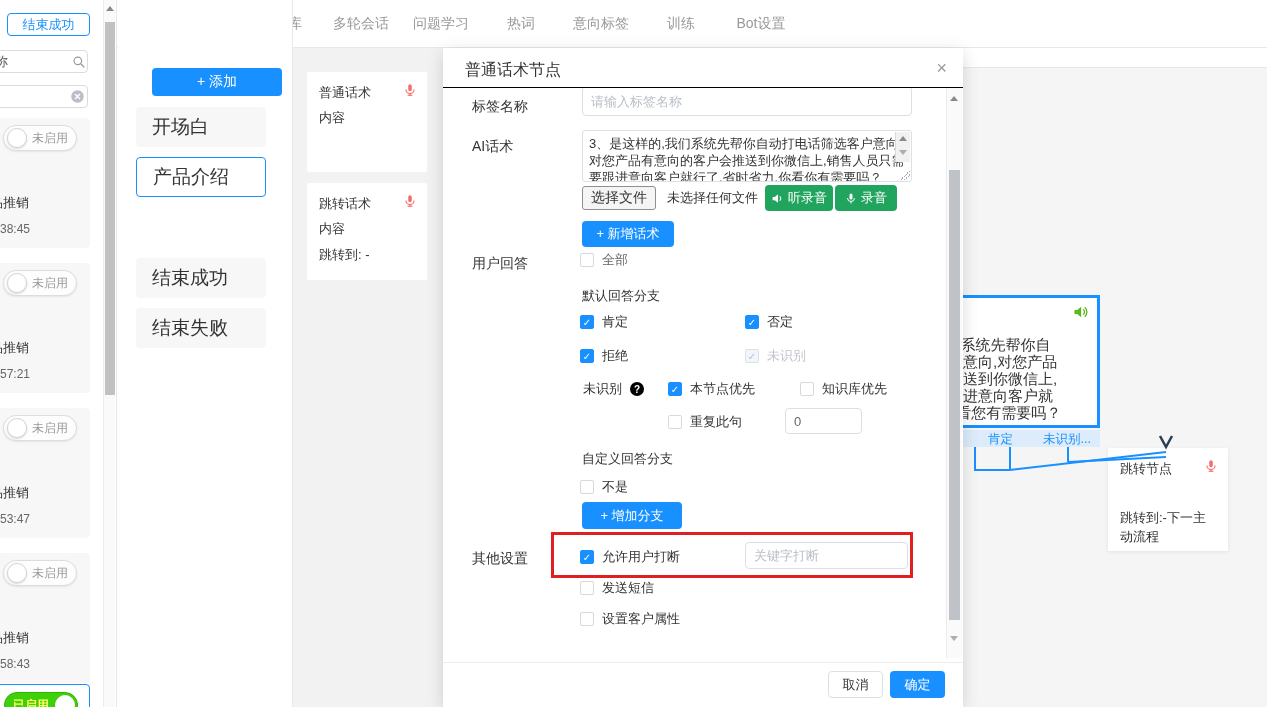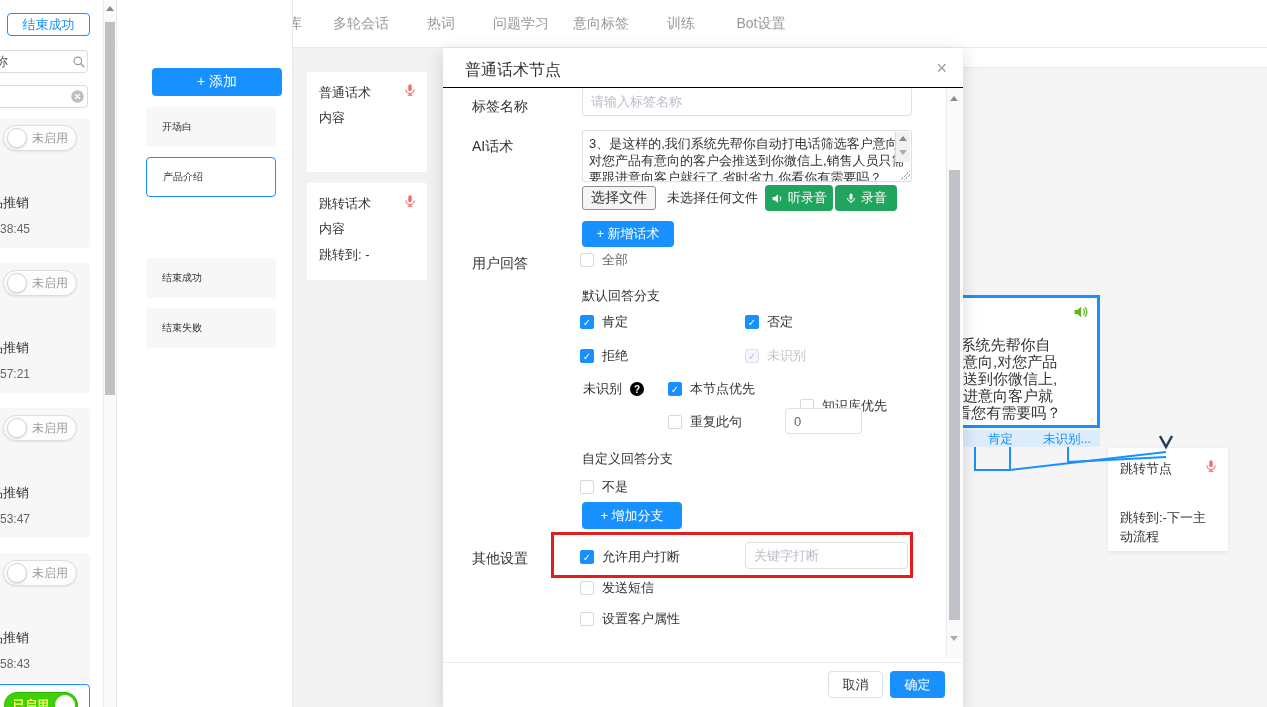--- a/index.html
+++ b/index.html
@@ -30,21 +30,21 @@
   .camp-time { position:absolute; left:0; top:104px; font-size:12px; color:#666; white-space:nowrap; }
   .camp-card.sel { height:40px; background:#fff; border:1px solid #1890ff; }
   .p1-scroll { position:absolute; left:103px; top:0; width:12px; height:707px; background:#fafafa; border-left:1px solid #ececec; }
   .p1-thumb { position:absolute; left:1px; top:22px; width:10px; height:373px; background:#c1c1c1; }
   .tri-up { width:0; height:0; border-left:4px solid transparent; border-right:4px solid transparent; border-bottom:5px solid #8a8a8a; position:absolute; }
   .tri-down { width:0; height:0; border-left:4px solid transparent; border-right:4px solid transparent; border-top:5px solid #adadad; position:absolute; }
 
   
   .panel2 { position:absolute; left:118px; top:0; width:175px; height:707px; background:#fff; border-right:1px solid #e8e8e8; }
   .add-btn { position:absolute; left:34px; top:68px; width:130px; height:28px; background:#1890ff; color:#fff; font-size:14px; border:none; border-radius:4px; display:flex; align-items:center; justify-content:center; cursor:pointer; }
-  .flow-item { position:absolute; left:28px; width:130px; height:40px; background:#f7f7f7; border-radius:4px; font-size:10px; color:#333; display:flex; align-items:center; padding-left:16px; cursor:pointer;text-align:center; }
+  .flow-item { position:absolute; left:18px; width:130px; height:40px; background:#f7f7f7; border-radius:4px; font-size:19px; color:#333; display:flex; align-items:center; padding-left:16px; cursor:pointer;text-align:center; }
   .flow-item.sel { background:#fff; border:1px solid #1890ff; }
 
   
   .panel3 { position:absolute; left:293px; top:48px; width:290px; height:659px; background:#f2f2f2; }
   .node-card { position:absolute; left:14px; width:120px; background:#fff; border-radius:2px; }
   .node-title { position:absolute; left:12px; top:12px; font-size:13px; color:#333; }
   .node-line { font-size:13px; color:#333; line-height:25px; }
   .mic-ic { position:absolute; right:10px; top:10px; width:14px; height:16px; color:#f56c6c; }
 
   
@@ -97,22 +97,22 @@
 </head>
 <body>
 
 <div id="app">
 
   <div class="header">
     <div class="tabs">
       <div class="tab active">主动话术</div>
       <div class="tab">知识库</div>
       <div class="tab">多轮会话</div>
+      <div class="tab">问题学习</div>
       <div class="tab">热词</div>
-      <div class="tab">问题学习</div>
       <div class="tab">意向标签</div>
       <div class="tab">训练</div>
       <div class="tab">Bot设置</div>
     </div>
   </div>
 
   <div class="canvas"></div>
   <div class="canvas-top"></div>
 
   <div class="active-node">
@@ -336,21 +336,21 @@
       </div>
 
       <div class="cb-row" style="left:140px; top:292px">
         <span>未识别</span>
         <span class="help-ic">?</span>
       </div>
       <div class="cb-row" style="left:225px; top:292px">
         <span class="cb on"></span>
         <span>本节点优先</span>
       </div>
-      <div class="cb-row" style="left:357px; top:309px">
+      <div class="cb-row" style="left:357px; top:292px">
         <span class="cb"></span>
         <span>知识库优先</span>
       </div>
       <div class="cb-row" style="left:225px; top:325px">
         <span class="cb"></span>
         <span>重复此句</span>
       </div>
       <input class="m-input" style="left: 342px; top: 320px; width: 77px; height: 26px; color: rgb(102, 102, 102);" value="0">
 
       <div class="sub-title" style="left:139px; top:362px">自定义回答分支</div>

